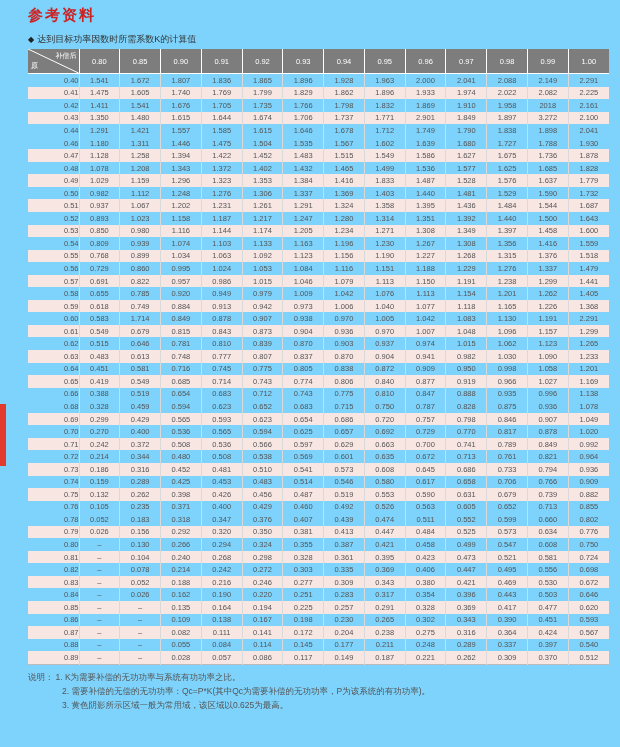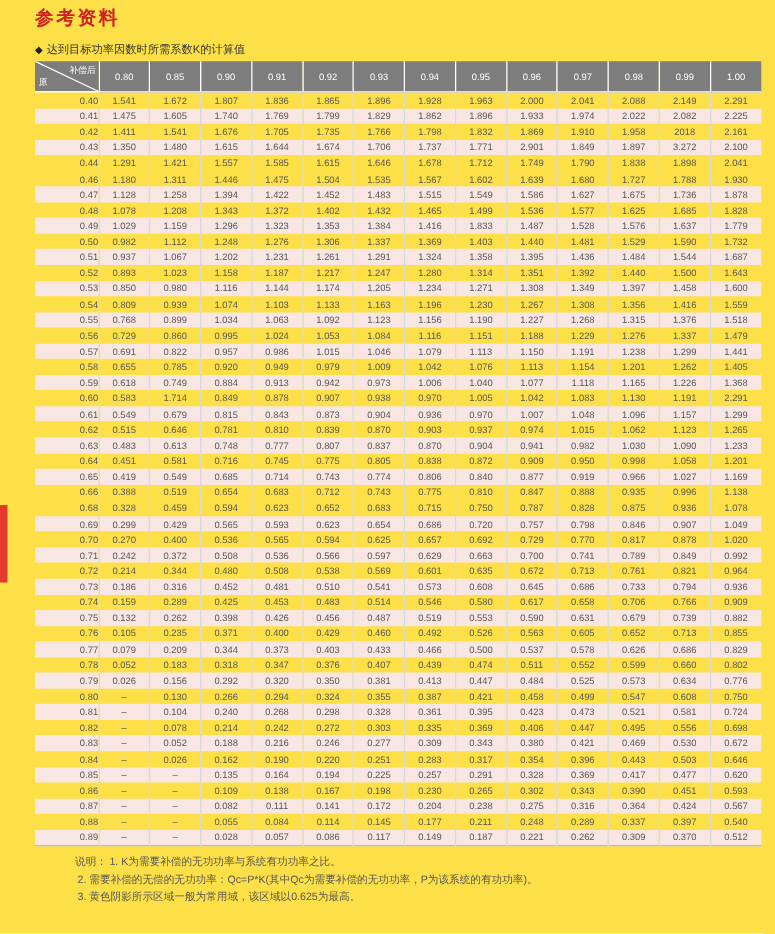--- a/index.html
+++ b/index.html
@@ -1,16 +1,16 @@
 <!DOCTYPE html>
 <html><head>
 <meta charset="utf-8">
 <style>
   html,body{margin:0;padding:0;background:#fff;}
-  .page{position:relative;width:620px;height:747px;background:#fde047;overflow:hidden;
+  .page{position:relative;width:620px;height:747px;background:#7dd3fc;overflow:hidden;
         font-family:"Liberation Sans","DejaVu Sans",sans-serif;}
   .title{margin:6px 0 0 28px;font-size:15px;line-height:18px;font-weight:bold;
          color:#cc2222;letter-spacing:2px;}
   .subtitle{margin:10px 0 0 28px;font-size:9px;line-height:11px;color:#333;}
   .subtitle .bullet{color:#222;margin-right:3px;font-size:8px;}
   table.ktable{margin:4px 0 0 28px;border-collapse:collapse;table-layout:fixed;width:581px;}
   table.ktable col.lab{width:51px;}
   table.ktable thead th{background:#7d7d7d;color:#fff;font-weight:normal;font-size:7.5px;
         height:24px;border-left:1px solid #fff;padding:0;text-align:center;}
   table.ktable thead th.corner{position:relative;border-left:none;padding:0;}
@@ -20,21 +20,21 @@
   table.ktable tbody th{font-weight:normal;font-size:7.5px;color:#555;height:12.56px;
         padding:0;text-align:right;background:transparent;}
   table.ktable tbody td{font-size:7.5px;color:#555;height:12.56px;padding:0;text-align:center;
         border-left:1px solid #d9d9d9;}
   table.ktable tbody tr.stripe{background:#f8e6e3;}
   table.ktable tbody{border-bottom:1px solid #bbb;}
   table.ktable thead{border-bottom:1px solid #fff;}
   td.dash{color:#777;}
   .notes{margin:5px 0 0 28px;font-size:8.5px;color:#555;line-height:14px;}
   .note-line{white-space:nowrap;}
-  .note-line .prefix{margin-right:2px;margin-left:32px;}
+  .note-line .prefix{margin-right:2px;}
   .note-line.indent{padding-left:34px;}
   .red-tab{position:absolute;left:0;top:404px;width:6px;height:62px;background:#e23b2e;}
 </style>
 </head>
 <body>
 
 <div class="page">
   <div class="red-tab"></div>
 
   <div class="title">参考资料</div>
@@ -625,36 +625,20 @@
           <td>0.429</td>
           <td>0.460</td>
           <td>0.492</td>
           <td>0.526</td>
           <td>0.563</td>
           <td>0.605</td>
           <td>0.652</td>
           <td>0.713</td>
           <td>0.855</td>
         </tr>
-        <tr class="stripe">
-          <th>0.77</th>
-          <td>0.079</td>
-          <td>0.209</td>
-          <td>0.344</td>
-          <td>0.373</td>
-          <td>0.403</td>
-          <td>0.433</td>
-          <td>0.466</td>
-          <td>0.500</td>
-          <td>0.537</td>
-          <td>0.578</td>
-          <td>0.626</td>
-          <td>0.686</td>
-          <td>0.829</td>
-        </tr>
         <tr>
           <th>0.78</th>
           <td>0.052</td>
           <td>0.183</td>
           <td>0.318</td>
           <td>0.347</td>
           <td>0.376</td>
           <td>0.407</td>
           <td>0.439</td>
           <td>0.474</td>

